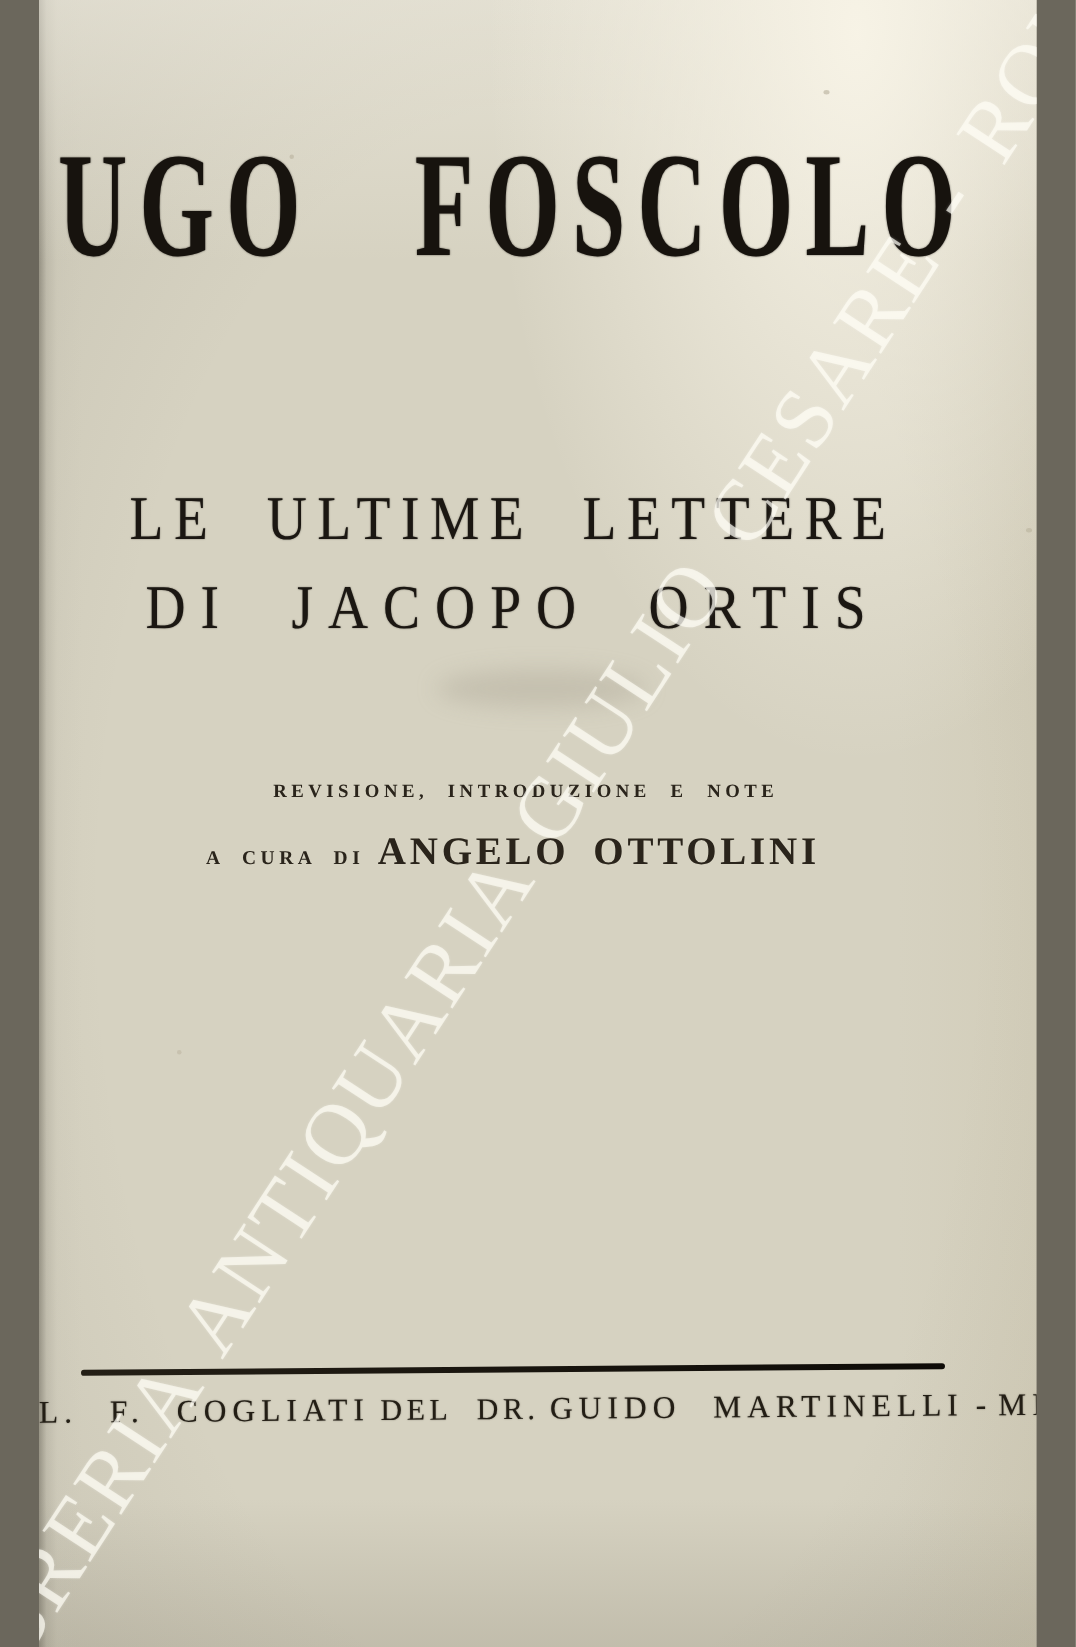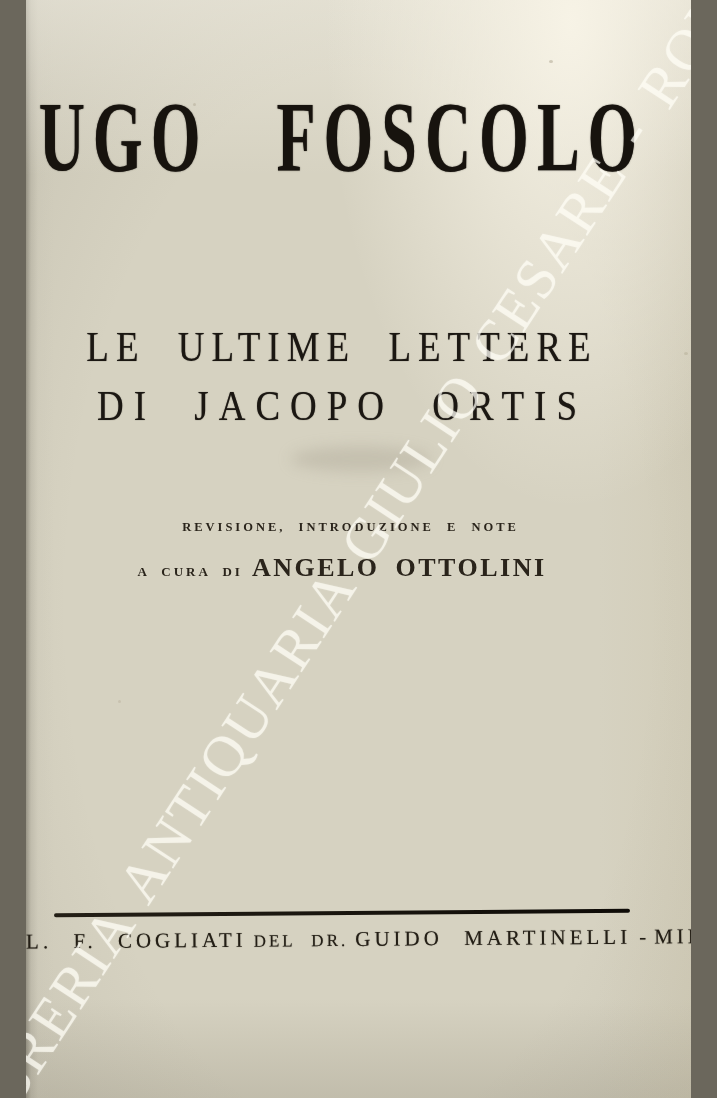--- a/index.html
+++ b/index.html
@@ -51,21 +51,21 @@
     border-radius:2px / 50%;
     transform:rotate(-0.45deg);
   }
   .imprint {
     position:absolute; top:927px; left:0; width:632px;
     text-align:center; color:#231e15; white-space:nowrap;
     transform:rotate(-0.45deg);
     text-shadow:0 0 1px rgba(30,25,18,0.55);
   }
   .imp-main  { font-size:21px; letter-spacing:4px; word-spacing:12px; }
-  .imp-small { font-size:17px; letter-spacing:3px; word-spacing:9px; margin:0 7px; }
+  .imp-small { font-size:20px; letter-spacing:3px; word-spacing:9px; margin:0 7px; }
   .imp-dash  { font-size:21px; margin:0 8px; }
 
   .smudge {
     position:absolute; left:265px; top:446px; width:140px; height:26px;
     background:rgba(158,152,135,0.30); border-radius:50%;
     filter:blur(7px);
   }
   .speck { position:absolute; border-radius:50%; background:rgba(148,138,112,0.38); }
   .s1 { left:523px; top:60px;  width:4px; height:3px; }
   .s2 { left:167px; top:103px; width:3px; height:3px; background:rgba(148,138,112,0.28); }

